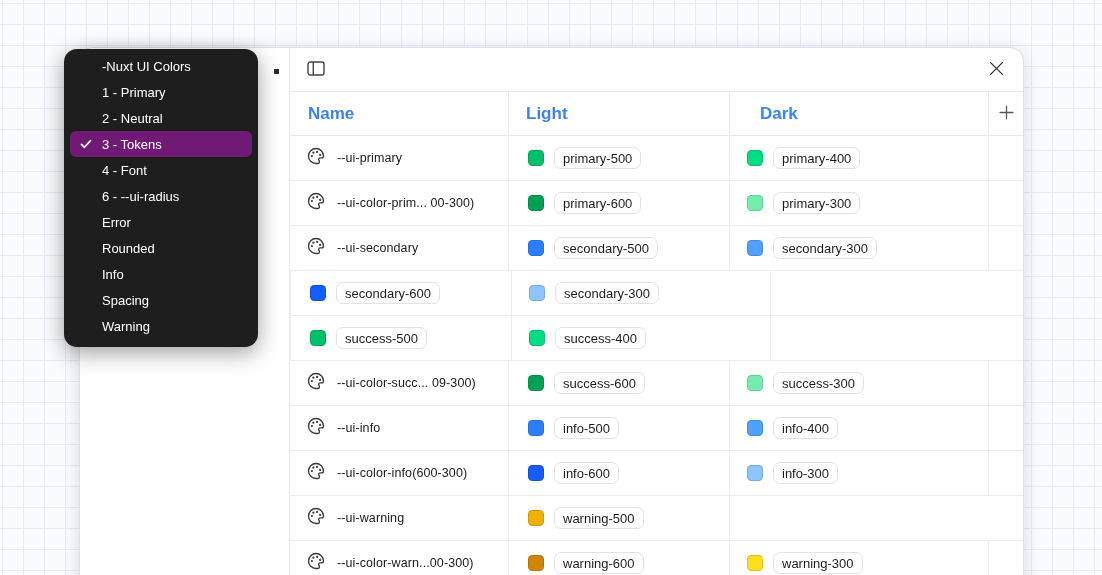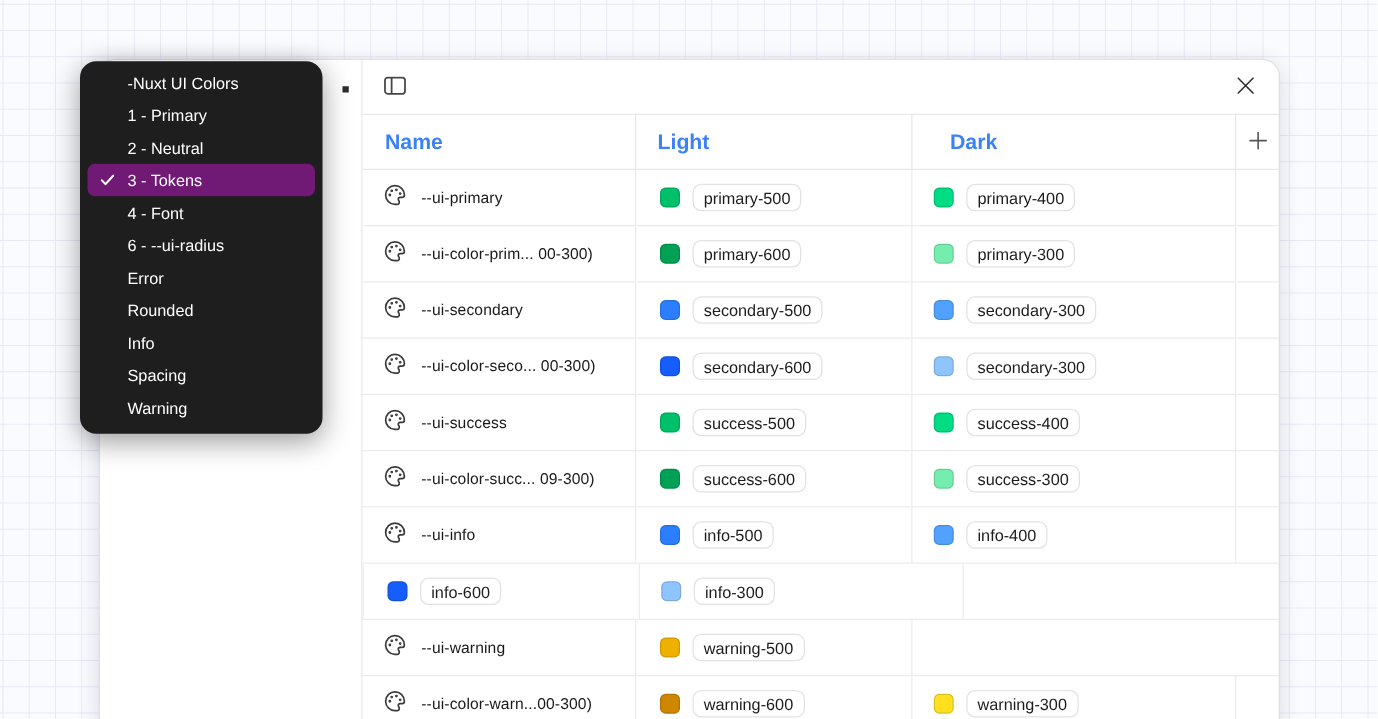--- a/index.html
+++ b/index.html
@@ -178,55 +178,31 @@
       <span class="swatch" style="background: rgb(43, 127, 255);"></span>
       <span class="badge">secondary-500</span>
     </div>
     <div class="cell dark">
       <span class="swatch" style="background: rgb(81, 162, 255);"></span>
       <span class="badge">secondary-300</span>
     </div>
     <div class="cell extra"></div>
   </div>
           <div class="trow">
-    <div class="cell name">
-      <span>
-        <svg width="18" height="18" viewBox="0 0 24 24" fill="none" stroke="#3a3a3a" stroke-width="1.8" stroke-linecap="round" stroke-linejoin="round">
-                  <path d="M12 22a10 10 0 1 1 10-10c0 1.38-1.12 2.5-2.5 2.5h-2a2 2 0 0 0-2 2c0 .5.2 1 .5 1.4.3.4.5.9.5 1.4A2.2 2.2 0 0 1 14 22z"></path>
-                  <circle cx="13.5" cy="6.5" r=".6" fill="#3a3a3a"></circle>
-                  <circle cx="17.5" cy="10.5" r=".6" fill="#3a3a3a"></circle>
-                  <circle cx="8.5" cy="7.5" r=".6" fill="#3a3a3a"></circle>
-                  <circle cx="6.5" cy="12" r=".6" fill="#3a3a3a"></circle>
-                </svg>
-      </span>
-      <span class="var-name">--ui-color-seco... 00-300)</span>
-    </div>
     <div class="cell light">
       <span class="swatch" style="background: rgb(21, 93, 252);"></span>
       <span class="badge">secondary-600</span>
     </div>
     <div class="cell dark">
       <span class="swatch" style="background: rgb(142, 197, 255);"></span>
       <span class="badge">secondary-300</span>
     </div>
     <div class="cell extra"></div>
   </div>
           <div class="trow">
-    <div class="cell name">
-      <span>
-        <svg width="18" height="18" viewBox="0 0 24 24" fill="none" stroke="#3a3a3a" stroke-width="1.8" stroke-linecap="round" stroke-linejoin="round">
-                  <path d="M12 22a10 10 0 1 1 10-10c0 1.38-1.12 2.5-2.5 2.5h-2a2 2 0 0 0-2 2c0 .5.2 1 .5 1.4.3.4.5.9.5 1.4A2.2 2.2 0 0 1 14 22z"></path>
-                  <circle cx="13.5" cy="6.5" r=".6" fill="#3a3a3a"></circle>
-                  <circle cx="17.5" cy="10.5" r=".6" fill="#3a3a3a"></circle>
-                  <circle cx="8.5" cy="7.5" r=".6" fill="#3a3a3a"></circle>
-                  <circle cx="6.5" cy="12" r=".6" fill="#3a3a3a"></circle>
-                </svg>
-      </span>
-      <span class="var-name">--ui-success</span>
-    </div>
     <div class="cell light">
       <span class="swatch" style="background: rgb(0, 193, 106);"></span>
       <span class="badge">success-500</span>
     </div>
     <div class="cell dark">
       <span class="swatch" style="background: rgb(0, 220, 130);"></span>
       <span class="badge">success-400</span>
     </div>
     <div class="cell extra"></div>
   </div>
@@ -270,20 +246,32 @@
       <span class="swatch" style="background: rgb(43, 127, 255);"></span>
       <span class="badge">info-500</span>
     </div>
     <div class="cell dark">
       <span class="swatch" style="background: rgb(81, 162, 255);"></span>
       <span class="badge">info-400</span>
     </div>
     <div class="cell extra"></div>
   </div>
           <div class="trow">
+    <div class="cell name">
+      <span>
+        <svg width="18" height="18" viewBox="0 0 24 24" fill="none" stroke="#3a3a3a" stroke-width="1.8" stroke-linecap="round" stroke-linejoin="round">
+                  <path d="M12 22a10 10 0 1 1 10-10c0 1.38-1.12 2.5-2.5 2.5h-2a2 2 0 0 0-2 2c0 .5.2 1 .5 1.4.3.4.5.9.5 1.4A2.2 2.2 0 0 1 14 22z"></path>
+                  <circle cx="13.5" cy="6.5" r=".6" fill="#3a3a3a"></circle>
+                  <circle cx="17.5" cy="10.5" r=".6" fill="#3a3a3a"></circle>
+                  <circle cx="8.5" cy="7.5" r=".6" fill="#3a3a3a"></circle>
+                  <circle cx="6.5" cy="12" r=".6" fill="#3a3a3a"></circle>
+                </svg>
+      </span>
+      <span class="var-name">--ui-color-info(600-300)</span>
+    </div>
     <div class="cell light">
       <span class="swatch" style="background: rgb(21, 93, 252);"></span>
       <span class="badge">info-600</span>
     </div>
     <div class="cell dark">
       <span class="swatch" style="background: rgb(142, 197, 255);"></span>
       <span class="badge">info-300</span>
     </div>
     <div class="cell extra"></div>
   </div>

